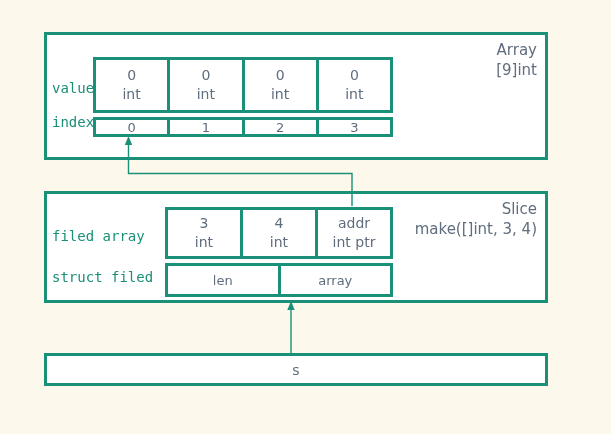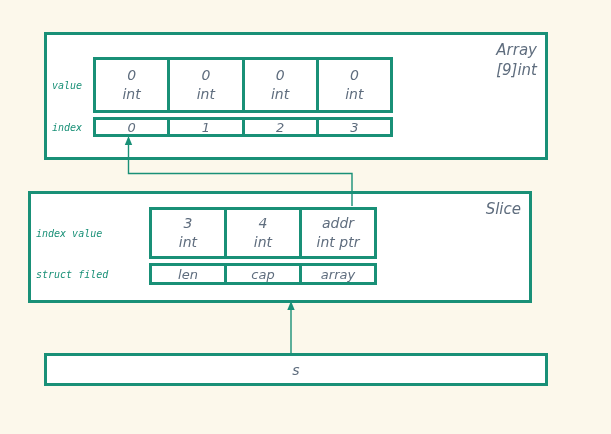--- a/index.html
+++ b/index.html
@@ -9,42 +9,41 @@
     height: 434px;
     background: #FCF8EB;
     font-family: "DejaVu Sans", "Liberation Sans", sans-serif;
     overflow: hidden;
   }
   .box {
     position: absolute;
     background: #FFFFFF;
     border: 3px solid #199077;
     box-sizing: border-box;
-    font-style: italic;
   }
   #array-box { left: 44px; top: 32px;  width: 504px; height: 128px; }
-  #slice-box { left: 28px; top: 191px; width: 504px; height: 112px; }
+  #slice-box { left: 44px; top: 191px; width: 504px; height: 112px; }
   #s-box     { left: 44px; top: 353px; width: 504px; height: 33px;
                display: flex; align-items: center; justify-content: center; }
 
   .box-title {
     position: absolute;
     top: 5px; right: 8px;
     text-align: right;
     color: #5F6D7E;
     font-size: 15px;
     line-height: 20px;
     white-space: nowrap;
   }
   .row-label {
     position: absolute;
     left: 5px;
     color: #199077;
     font-family: "DejaVu Sans Mono", "Liberation Mono", monospace;
-    font-size: 10px;
+    font-size: 14px;
     white-space: nowrap;
   }
   .cells {
     position: absolute;
     display: flex;
     gap: 3px;
     background: #199077;
     border: 3px solid #199077;
     box-sizing: border-box;
   }
@@ -59,25 +58,25 @@
     font-size: 14px;
     line-height: 19px;
     text-align: center;
   }
   .cell.small { font-size: 13px; line-height: 15px; }
 
   
   #array-value-cells { left: 46px; top: 22px; width: 300px; height: 56px; }
   #array-index-row   { left: 46px; top: 82px; width: 300px; height: 20px; }
   #array-label-value { top: 45px; }
-  #array-label-index { top: 87px; }
+  #array-label-index { top: 79px; }
 
   
   #slice-value-cells { left: 118px; top: 13px; width: 228px; height: 52px; }
-  #slice-struct-row  { left: 118px; top: 69px; width: 228px; height: 22px; }
+  #slice-struct-row  { left: 118px; top: 69px; width: 228px; height: 34px; }
   #slice-label-value { top: 34px; }
   #slice-label-struct{ top: 75px; }
 
   #s-label { color: #5F6D7E; font-size: 14px; }
 
   .arrows {
     position: absolute;
     left: 0; top: 0;
     width: 611px; height: 434px;
     pointer-events: none;
@@ -120,42 +119,42 @@
       <div class="cell small">0</div>
       <div class="cell small">1</div>
       <div class="cell small">2</div>
       <div class="cell small">3</div>
     </div>
   </div>
 
   <div class="box" id="slice-box">
     <div class="box-title">
       <div>Slice</div>
+      <div>make([]int, 3, 4)</div>
     </div>
-    <div class="row-label" id="slice-label-value">index value</div>
+    <div class="row-label" id="slice-label-value">filed array</div>
     <div class="row-label" id="slice-label-struct">struct filed</div>
 
     <div class="cells" id="slice-value-cells">
       <div class="cell">
         <div>3</div>
         <div>int</div>
       </div>
       <div class="cell">
         <div>4</div>
         <div>int</div>
       </div>
       <div class="cell">
         <div>addr</div>
         <div>int ptr</div>
       </div>
     </div>
 
     <div class="cells" id="slice-struct-row">
       <div class="cell small">len</div>
-      <div class="cell small">cap</div>
       <div class="cell small">array</div>
     </div>
   </div>
 
   <div class="box" id="s-box">
     <div id="s-label">s</div>
   </div>
 
   <svg class="arrows" viewBox="0 0 611 434" xmlns="http://www.w3.org/2000/svg">
 

